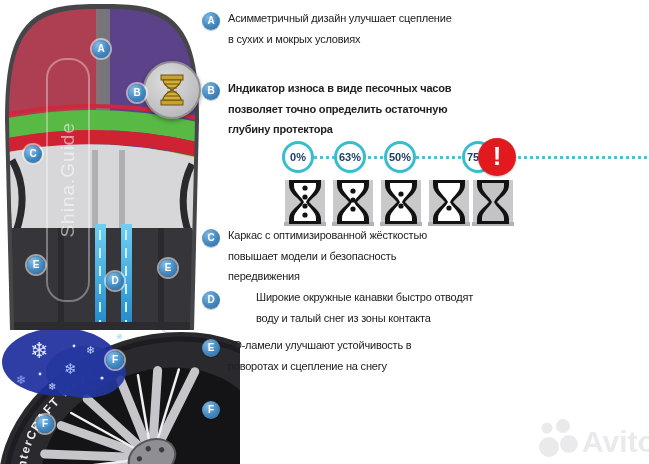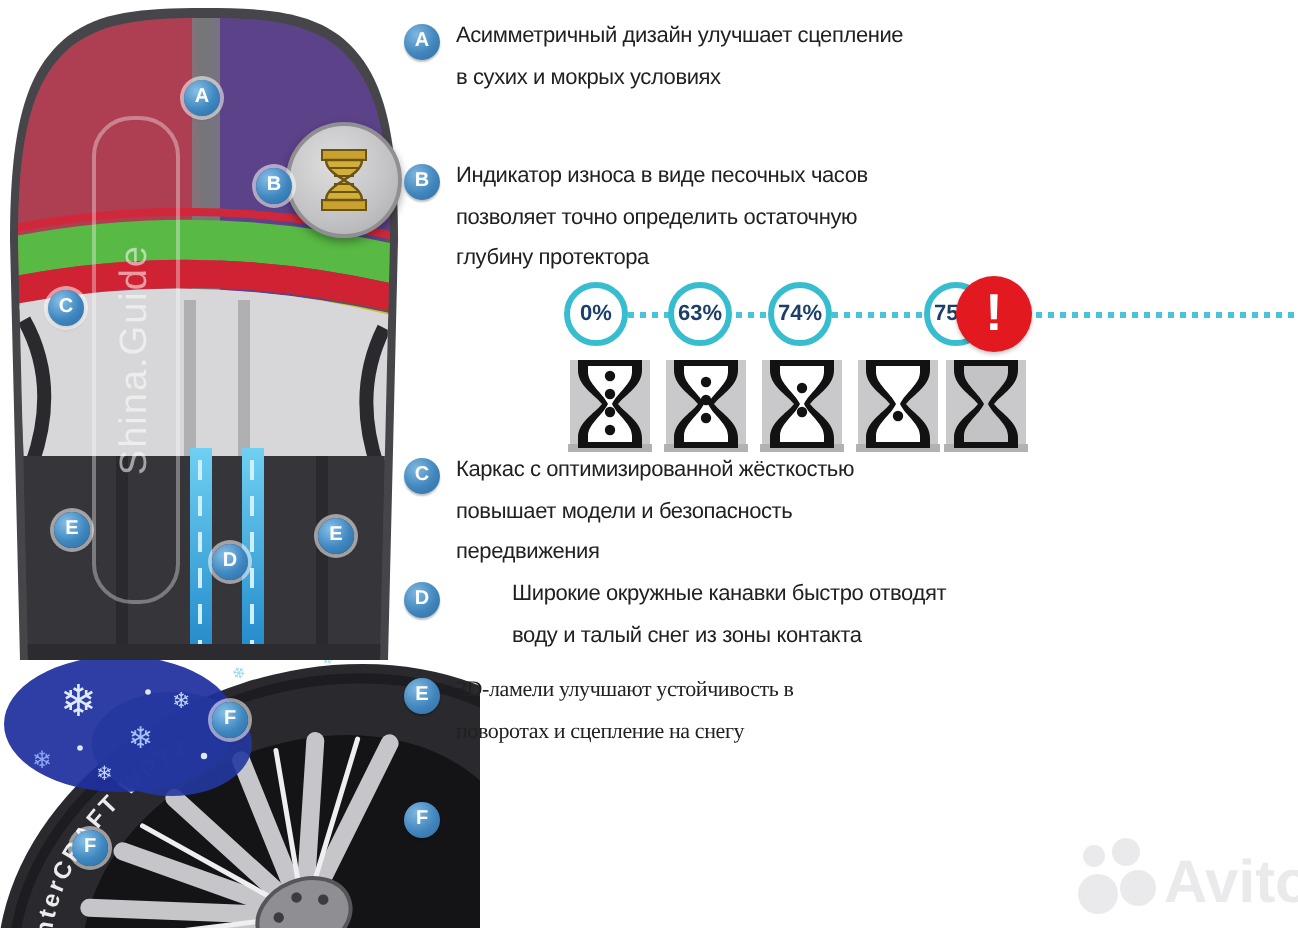--- a/index.html
+++ b/index.html
@@ -207,29 +207,29 @@
   <div class="tire-marker" style="left:106px;top:272px;">D</div>
   <div class="tire-marker" style="left:159px;top:259px;">E</div>
   <div class="tire-marker" style="left:106px;top:351px;">F</div>
   <div class="tire-marker" style="left:36px;top:415px;">F</div>
 
   <div class="feature-badge" style="left:202px;top:12px;">A</div>
   <div class="feature-text" style="top:8px;">Асимметричный дизайн улучшает сцепление
 в сухих и мокрых условиях</div>
 
   <div class="feature-badge" style="left:202px;top:82px;">B</div>
-  <div class="feature-text" style="top:78px;">Индикатор износа в виде песочных часов
+  <div class="feature-text" style="top:78px;font-weight:bold;">Индикатор износа в виде песочных часов
 позволяет точно определить остаточную
 глубину протектора</div>
 
   <div>
     <div class="wear-line"></div>
     <div class="wear-circle" style="left:282px;">0%</div>
     <div class="wear-circle" style="left:334px;">63%</div>
-    <div class="wear-circle" style="left:384px;">74%</div>
+    <div class="wear-circle" style="left:384px;">50%</div>
     <div class="wear-circle" style="left:434px;margin-left:28px;">75%</div>
     <div class="wear-alert">!</div>
 
     <svg class="hourglass" style="left:283px;" viewBox="0 0 44 50">
       <rect x="2" y="2" width="40" height="44" fill="#c9c9cb"></rect>
         <rect x="1" y="44" width="42" height="4" fill="#b2b2b4"></rect>
       <path d="M6,2 H38 V7 C38 15 30 19 26 24 C30 29 38 33 38 41 V46 H6 V41 C6 33 14 29 18 24 C14 19 6 15 6 7 Z" fill="#121212"></path>
       <path d="M11,5 H33 V8 C33 14 26 18 23 24 C26 30 33 34 33 40 V43 H11 V40 C11 34 18 30 21 24 C18 18 11 14 11 8 Z" fill="#fff"></path>
       <circle cx="22" cy="10" r="2.6" fill="#121212"></circle>
         <circle cx="22" cy="19" r="2.6" fill="#121212"></circle>
@@ -271,21 +271,21 @@
   <div class="feature-badge" style="left:202px;top:229px;">C</div>
   <div class="feature-text" style="top:225px;">Каркас с оптимизированной жёсткостью
 повышает модели и безопасность
 передвижения</div>
 
   <div class="feature-badge" style="left:202px;top:291px;">D</div>
   <div class="feature-text" style="top:287px;margin-left:28px;">Широкие окружные канавки быстро отводят
 воду и талый снег из зоны контакта</div>
 
   <div class="feature-badge" style="left:202px;top:339px;">E</div>
-  <div class="feature-text" style="top:335px;font-family:Liberation Serif, serif;">3D-ламели улучшают устойчивость в
+  <div class="feature-text" style="top:335px;">3D-ламели улучшают устойчивость в
 поворотах и сцепление на снегу</div>
 
   <div class="feature-badge" style="left:202px;top:401px;">F</div>
 
   <div class="brand-mark">
     <svg width="42" height="44" viewBox="0 0 42 44">
       <circle cx="9" cy="9" r="5.5" fill="#e7e7e9"></circle>
       <circle cx="25" cy="7" r="7" fill="#e7e7e9"></circle>
       <circle cx="11" cy="28" r="10" fill="#e7e7e9"></circle>
       <circle cx="31" cy="25" r="9" fill="#e7e7e9"></circle>

